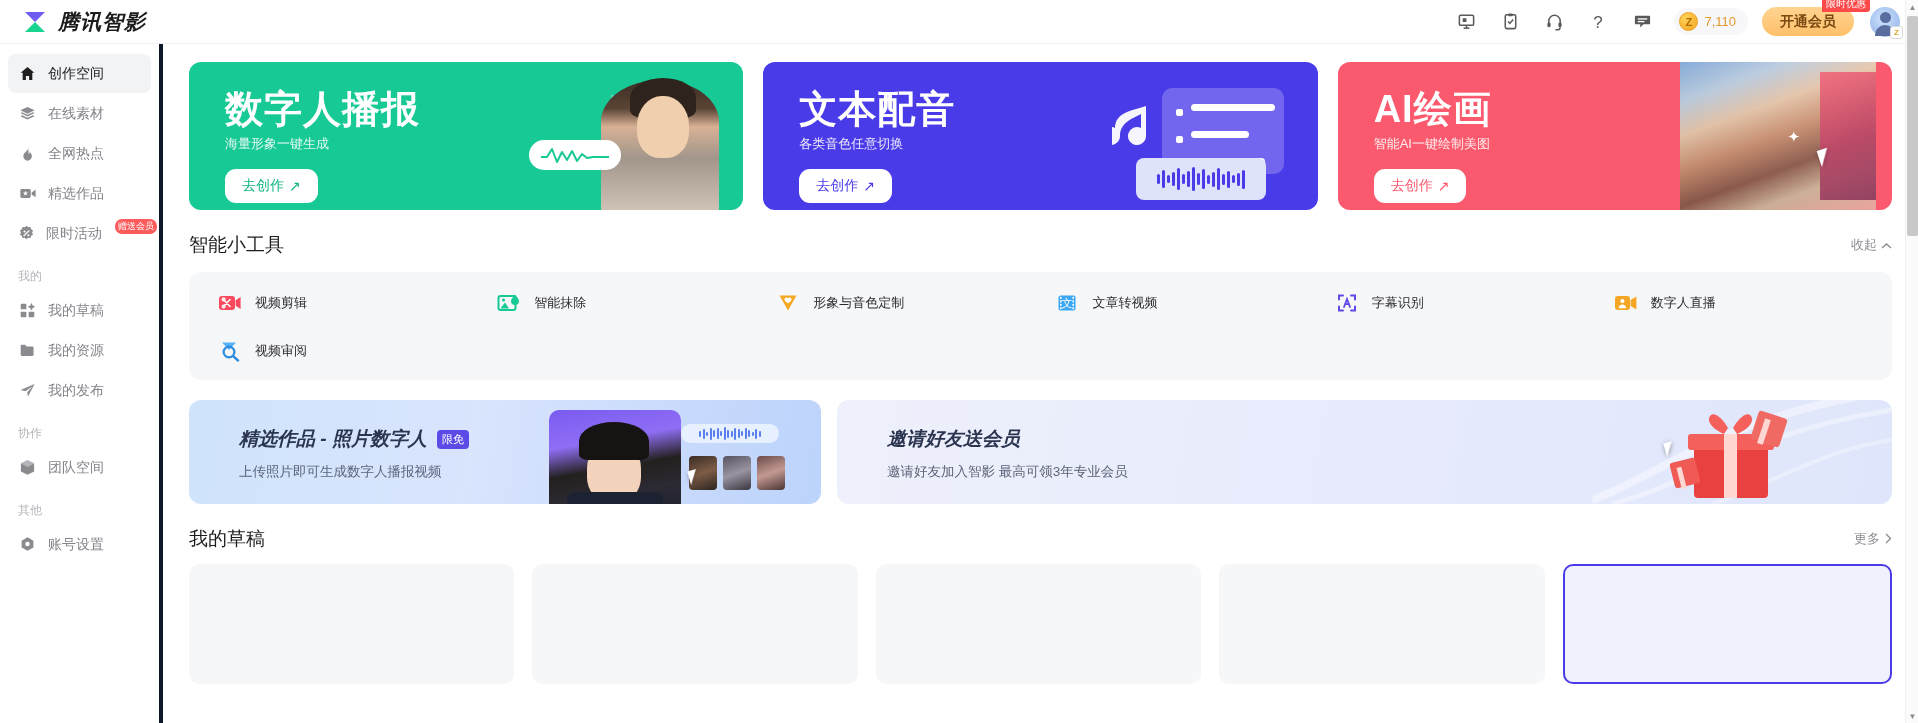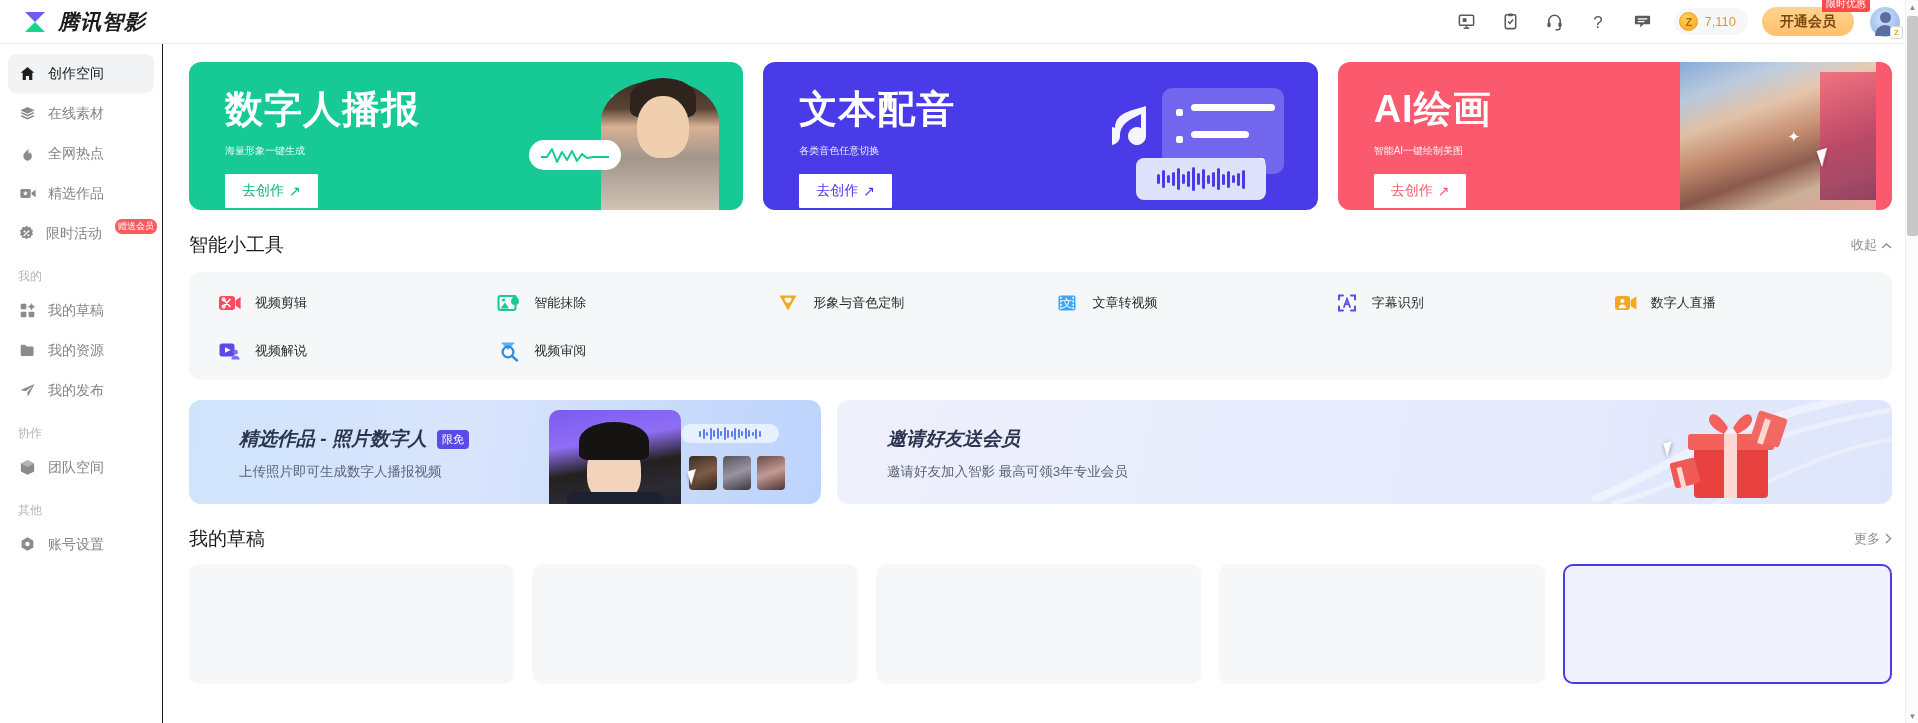--- a/index.html
+++ b/index.html
@@ -84,21 +84,21 @@
     font-size: 8px; color: #e0a52a; font-weight: bold;
     display: flex; align-items: center; justify-content: center;
   }
 
   
   .body { flex: 1; display: flex; min-height: 0; }
 
   
   .sidebar {
     width: 163px; min-width: 163px;
-    background: #ffffff; border-right: 1px solid #0f172a;
+    background: #ffffff; border-right: 4px solid #0f172a;
     padding: 10px 8px 0 8px; overflow: hidden;
   }
   .nav-item {
     display: flex; align-items: center; gap: 11px;
     height: 39px; padding: 0 10px; margin-bottom: 1px;
     border-radius: 8px; cursor: pointer; position: relative;
   }
   .nav-item.active { background: #f2f3f5; }
   .nav-icon { width: 19px; height: 19px; display: flex; align-items: center; justify-content: center; color: #8a8a8f; }
   .nav-item.active .nav-icon { color: #1f1f1f; }
@@ -129,26 +129,26 @@
     padding: 22px 0 0 36px;
   }
   .banner.b1 { background: #16c995; }
   .banner.b2 { background: #4a3be8; }
   .banner.b3 { background: #fb5a6e; }
   .banner-title {
     font-size: 38px; font-weight: bold; color: #ffffff;
     letter-spacing: 1px; position: relative; z-index: 3;
   }
   .banner-sub {
-    font-size: 10px; color: rgba(255,255,255,0.88);
-    margin-top: 9px; position: relative; z-index: 3;
+    font-size: 13px; color: rgba(255,255,255,0.88);
+    position: relative; z-index: 3;
   }
   .banner-btn {
     margin-top: 16px; display: inline-flex; align-items: center; gap: 5px;
-    background: #ffffff; border: none; border-radius: 1px;
+    background: #ffffff; border: none; border-radius: 11px;
     height: 34px; padding: 0 17px; cursor: pointer;
     font-size: 14px; font-weight: 500; position: relative; z-index: 3;
   }
   .banner.b1 .banner-btn { color: #10b583; }
   .banner.b2 .banner-btn { color: #4a3be8; }
   .banner.b3 .banner-btn { color: #fb5a6e; }
 
   
   .art { position: absolute; right: 0; top: 0; bottom: 0; width: 215px; z-index: 1; overflow: hidden; }
   .b1-tri {
@@ -697,31 +697,20 @@
               <svg width="24" height="20" viewBox="0 0 24 20">
                 <rect x="1" y="3" width="15" height="14" rx="3" fill="#f5a623"></rect>
                 <polygon points="16.6,7 22.4,3.6 22.4,16.4 16.6,13" fill="#f5a623"></polygon>
                 <circle cx="8.4" cy="8" r="2.1" fill="#fff"></circle>
                 <path d="M4.7 15.2c0-2.2 1.7-3.6 3.7-3.6s3.7 1.4 3.7 3.6z" fill="#fff"></path>
               </svg>
             </span>
             <span class="tool-label">数字人直播</span>
           </div>
 
-          <div class="tool">
-            <span class="tool-icon">
-              <svg width="24" height="22" viewBox="0 0 24 22">
-                <rect x="1.5" y="3.5" width="15" height="13" rx="2.5" fill="#5b4ae6"></rect>
-                <polygon points="7,7.2 12.6,10 7,12.8" fill="#ffffff"></polygon>
-                <circle cx="17.5" cy="12.2" r="2.4" fill="#7b6ef0"></circle>
-                <path d="M13.3 19.5c0-2.3 1.9-3.7 4.2-3.7s4.2 1.4 4.2 3.7z" fill="#7b6ef0"></path>
-              </svg>
-            </span>
-            <span class="tool-label">视频解说</span>
-          </div>
 
           <div class="tool">
             <span class="tool-icon">
               <svg width="22" height="22" viewBox="0 0 22 22">
                 <path d="M3 2.5h14l-7 7.5z" fill="#3ba7f5" opacity="0.85"></path>
                 <circle cx="10" cy="12" r="5.4" fill="none" stroke="#2b8ce0" stroke-width="2.2"></circle>
                 <line x1="14.2" y1="16.2" x2="19" y2="20.5" stroke="#2b8ce0" stroke-width="2.4" stroke-linecap="round"></line>
               </svg>
             </span>
             <span class="tool-label">视频审阅</span>

